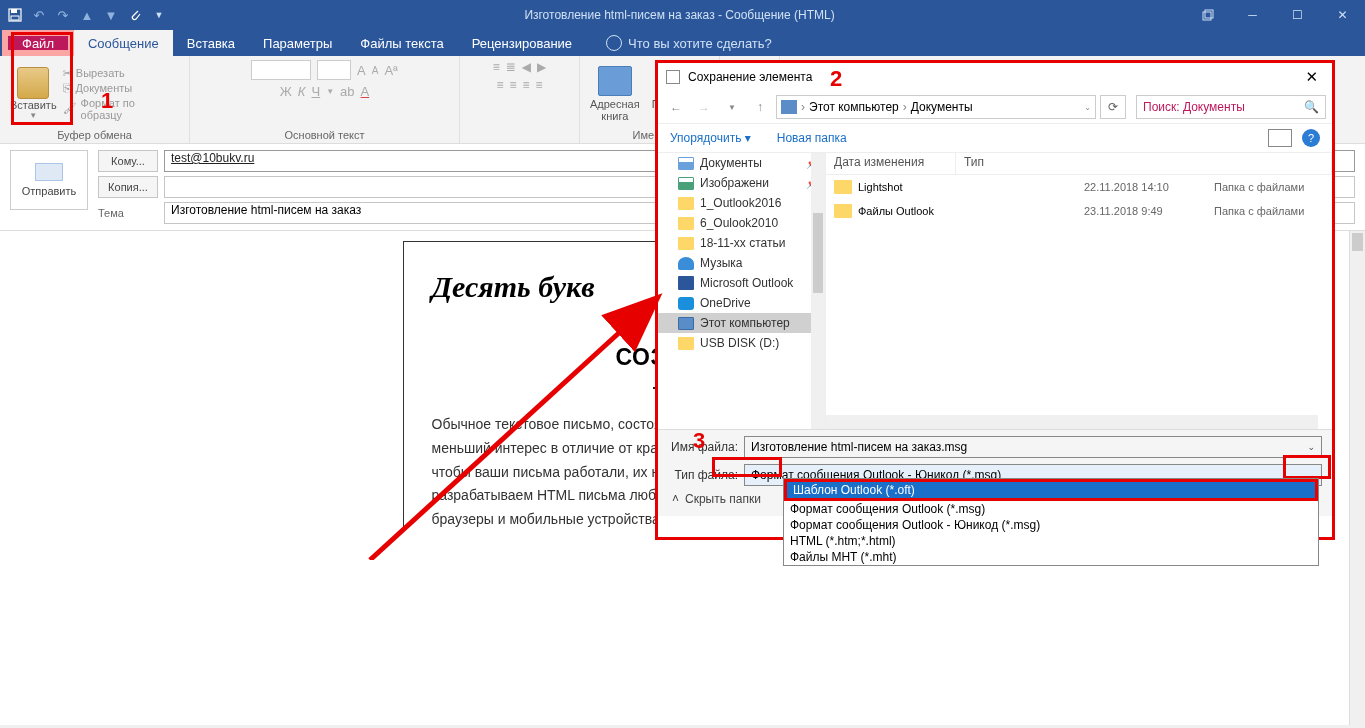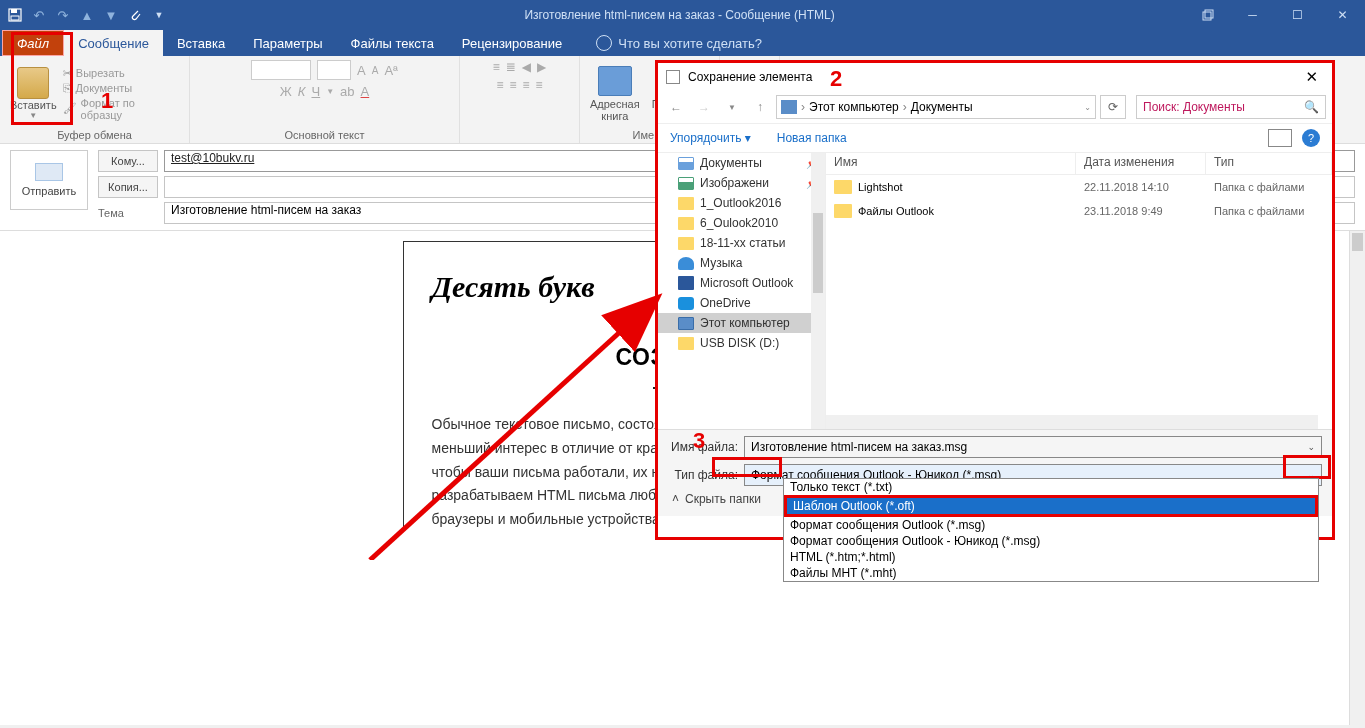--- a/index.html
+++ b/index.html
@@ -9,21 +9,21 @@
 .titlebar { height: 30px; background: #2b579a; color: #fff; display: flex; align-items: center; font-size: 12px; }
 .qat { display: flex; align-items: center; gap: 2px; padding: 0 4px; }
 .qat .qat-icon { width: 22px; height: 22px; display: flex; align-items: center; justify-content: center; color: #fff; font-size: 13px; }
 .title-center { flex: 1; text-align: center; color: #cfe0f5; }
 .win-controls { display: flex; }
 .win-controls span { width: 45px; height: 30px; display: flex; align-items: center; justify-content: center; color: #cfe0f5; font-size: 12px; }
 
 
 .ribbon-tabs { height: 26px; background: #2b579a; display: flex; align-items: stretch; padding-left: 2px; font-size: 13px; }
 .ribbon-tab { padding: 4px 14px; color: #fff; display: flex; align-items: center; }
-.ribbon-tab.file { background: #c2410c; border: 1px solid #fca5a5; font-style: italic; }
+.ribbon-tab.file { background: #be185d; border: 6px solid #fca5a5; }
 .ribbon-tab.active { background: #f3f3f3; color: #2b579a; }
 .tell-me { color: #cfe0f5; display: flex; align-items: center; margin-left: 20px; gap: 6px; }
 .tell-me::before { content: ""; width: 14px; height: 14px; border: 1.5px solid #cfe0f5; border-radius: 50%; display: inline-block; }
 
 
 .ribbon { height: 88px; background: #f3f3f3; border-bottom: 1px solid #ddd; display: flex; font-size: 11px; color: #666; }
 .ribbon-group { border-right: 1px solid #e0e0e0; padding: 4px 10px 2px; display: flex; flex-direction: column; }
 .group-content { flex: 1; display: flex; align-items: center; gap: 6px; }
 .group-label { text-align: center; font-size: 11px; color: #666; padding-top: 2px; }
 .paste-btn { display: flex; flex-direction: column; align-items: center; color: #555; position: relative; }
@@ -359,21 +359,20 @@
             <span class="fld-ic "></span>
             <span>USB DISK (D:)</span>
           </div>
         </div>
       <div class="side-scroll">
           <div class="sthumb"></div>
         </div>
     </div>
     <div class="dlg-list">
       <div class="list-head">
-        <div class="col name">Имя</div>
         <div class="col date">Дата изменения</div>
         <div class="col type">Тип</div>
       </div>
       <div id="file-rows">
           <div class="list-row">
             <div class="cell" style="width:250px;display:flex;align-items:center"><span class="folder-ic"></span>Lightshot</div>
             <div class="cell" style="width:130px;color:#666">22.11.2018 14:10</div>
             <div class="cell" style="color:#666">Папка с файлами</div>
           </div>
           <div class="list-row">
@@ -401,21 +400,20 @@
       </div>
     </div>
     <div class="hide-f">
       <span>˄</span>
       <span>Скрыть папки</span>
     </div>
   </div>
 </div>
 
 <div class="dropdown" id="ft-dd">
-    <div class="opt">Только текст (*.txt)</div>
     <div class="opt sel">Шаблон Outlook (*.oft)</div>
     <div class="opt">Формат сообщения Outlook (*.msg)</div>
     <div class="opt">Формат сообщения Outlook - Юникод (*.msg)</div>
     <div class="opt">HTML (*.htm;*.html)</div>
     <div class="opt">Файлы MHT (*.mht)</div>
   </div>
 
 <div class="red-box" style="left:11px; top:32px; width:62px; height:93px"></div>
 <div class="red-num" style="left:101px; top:88px">1</div>
 <div class="red-num" style="left:830px; top:66px">2</div>

